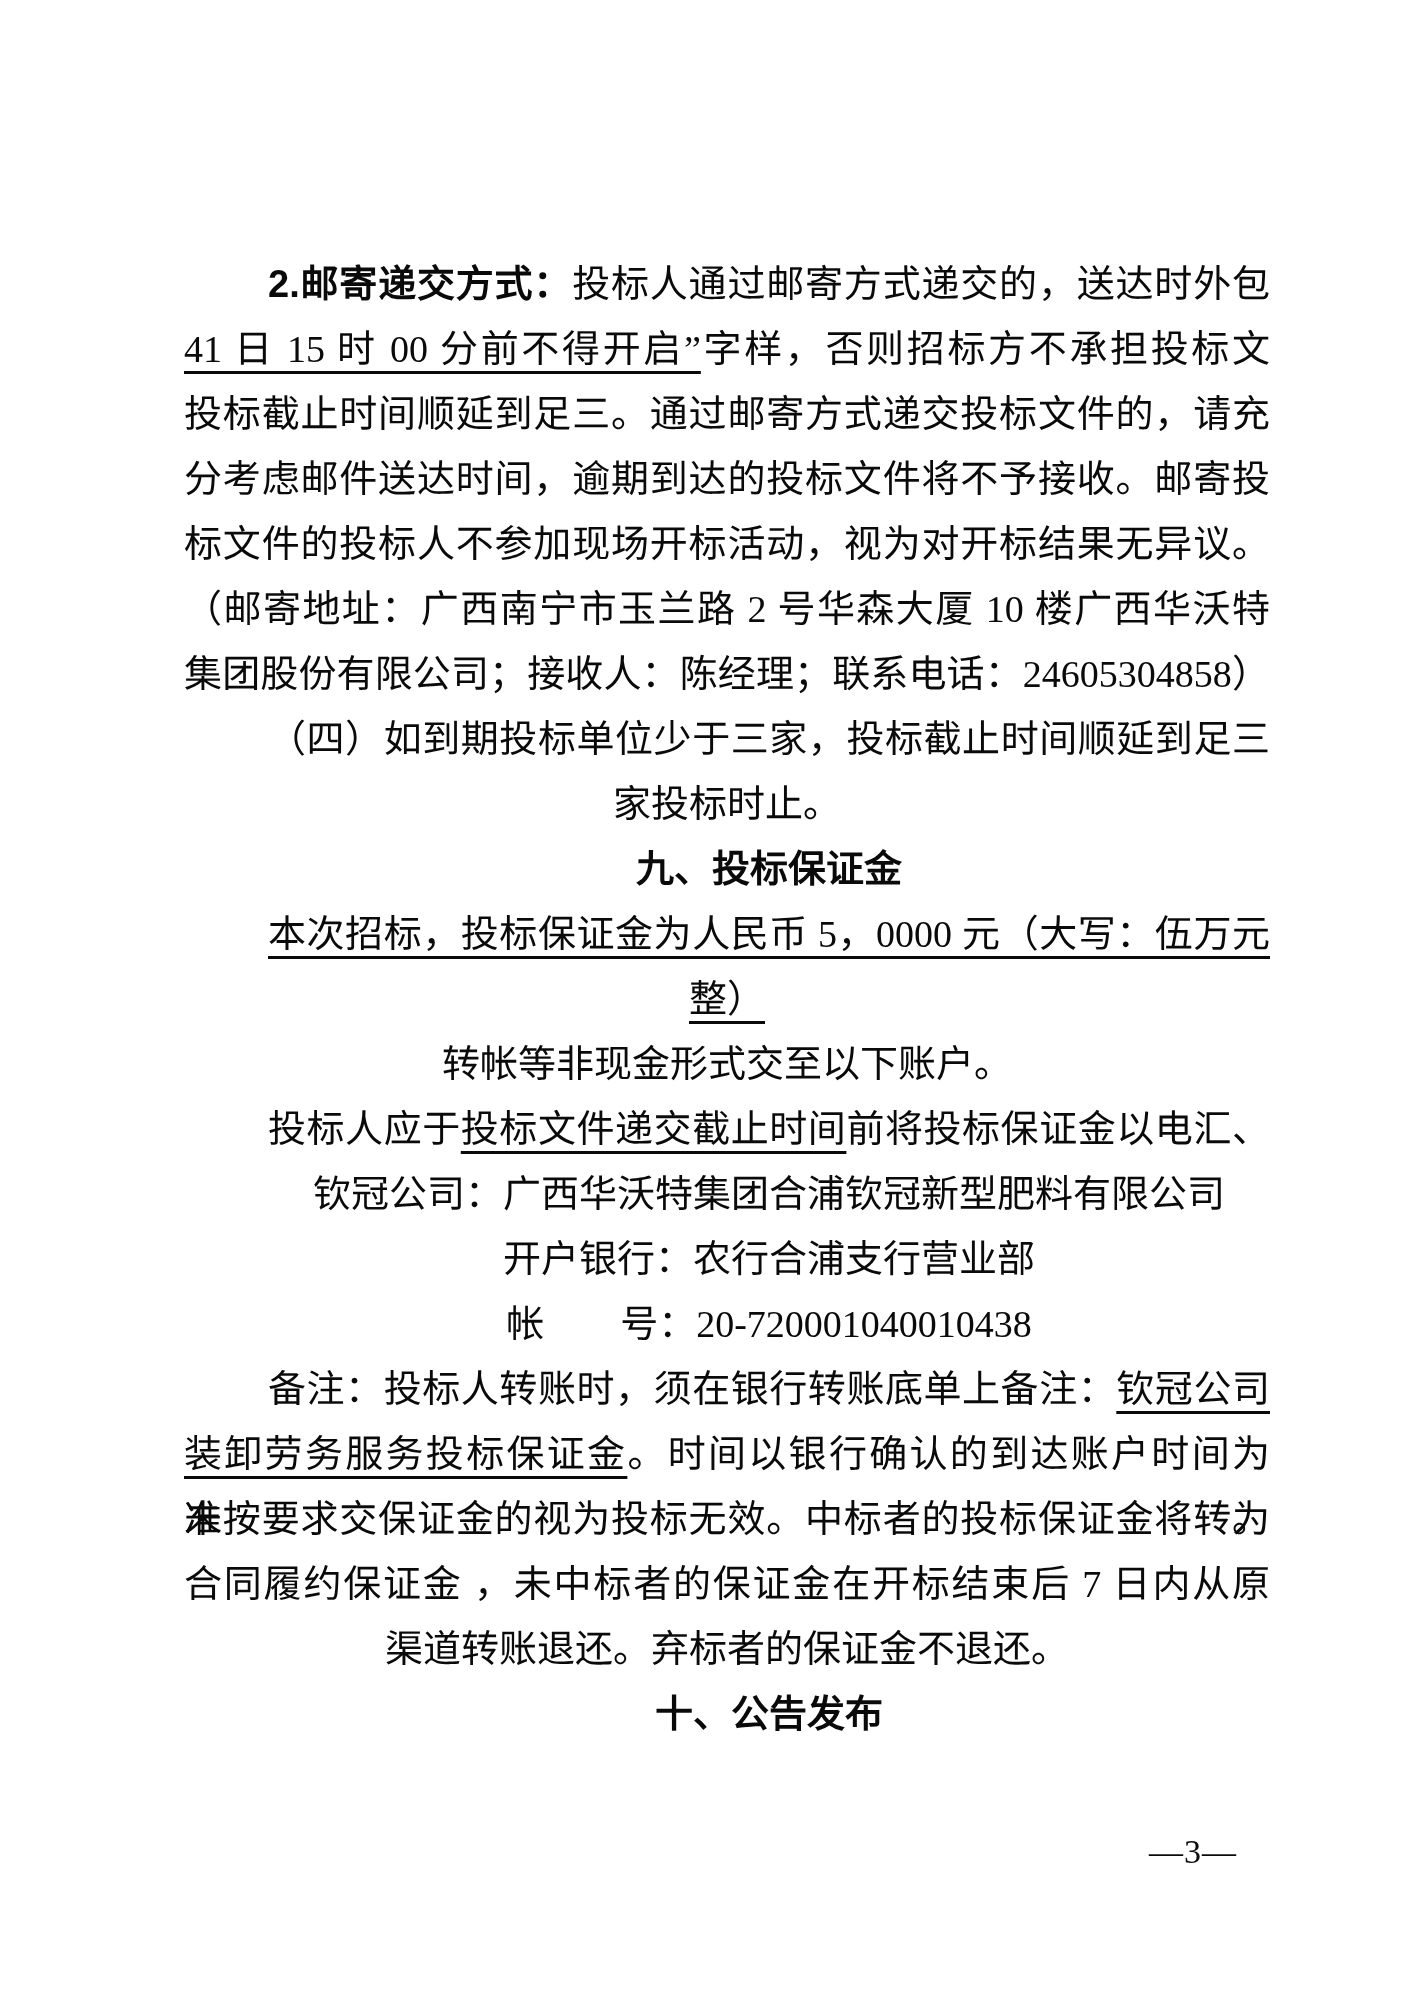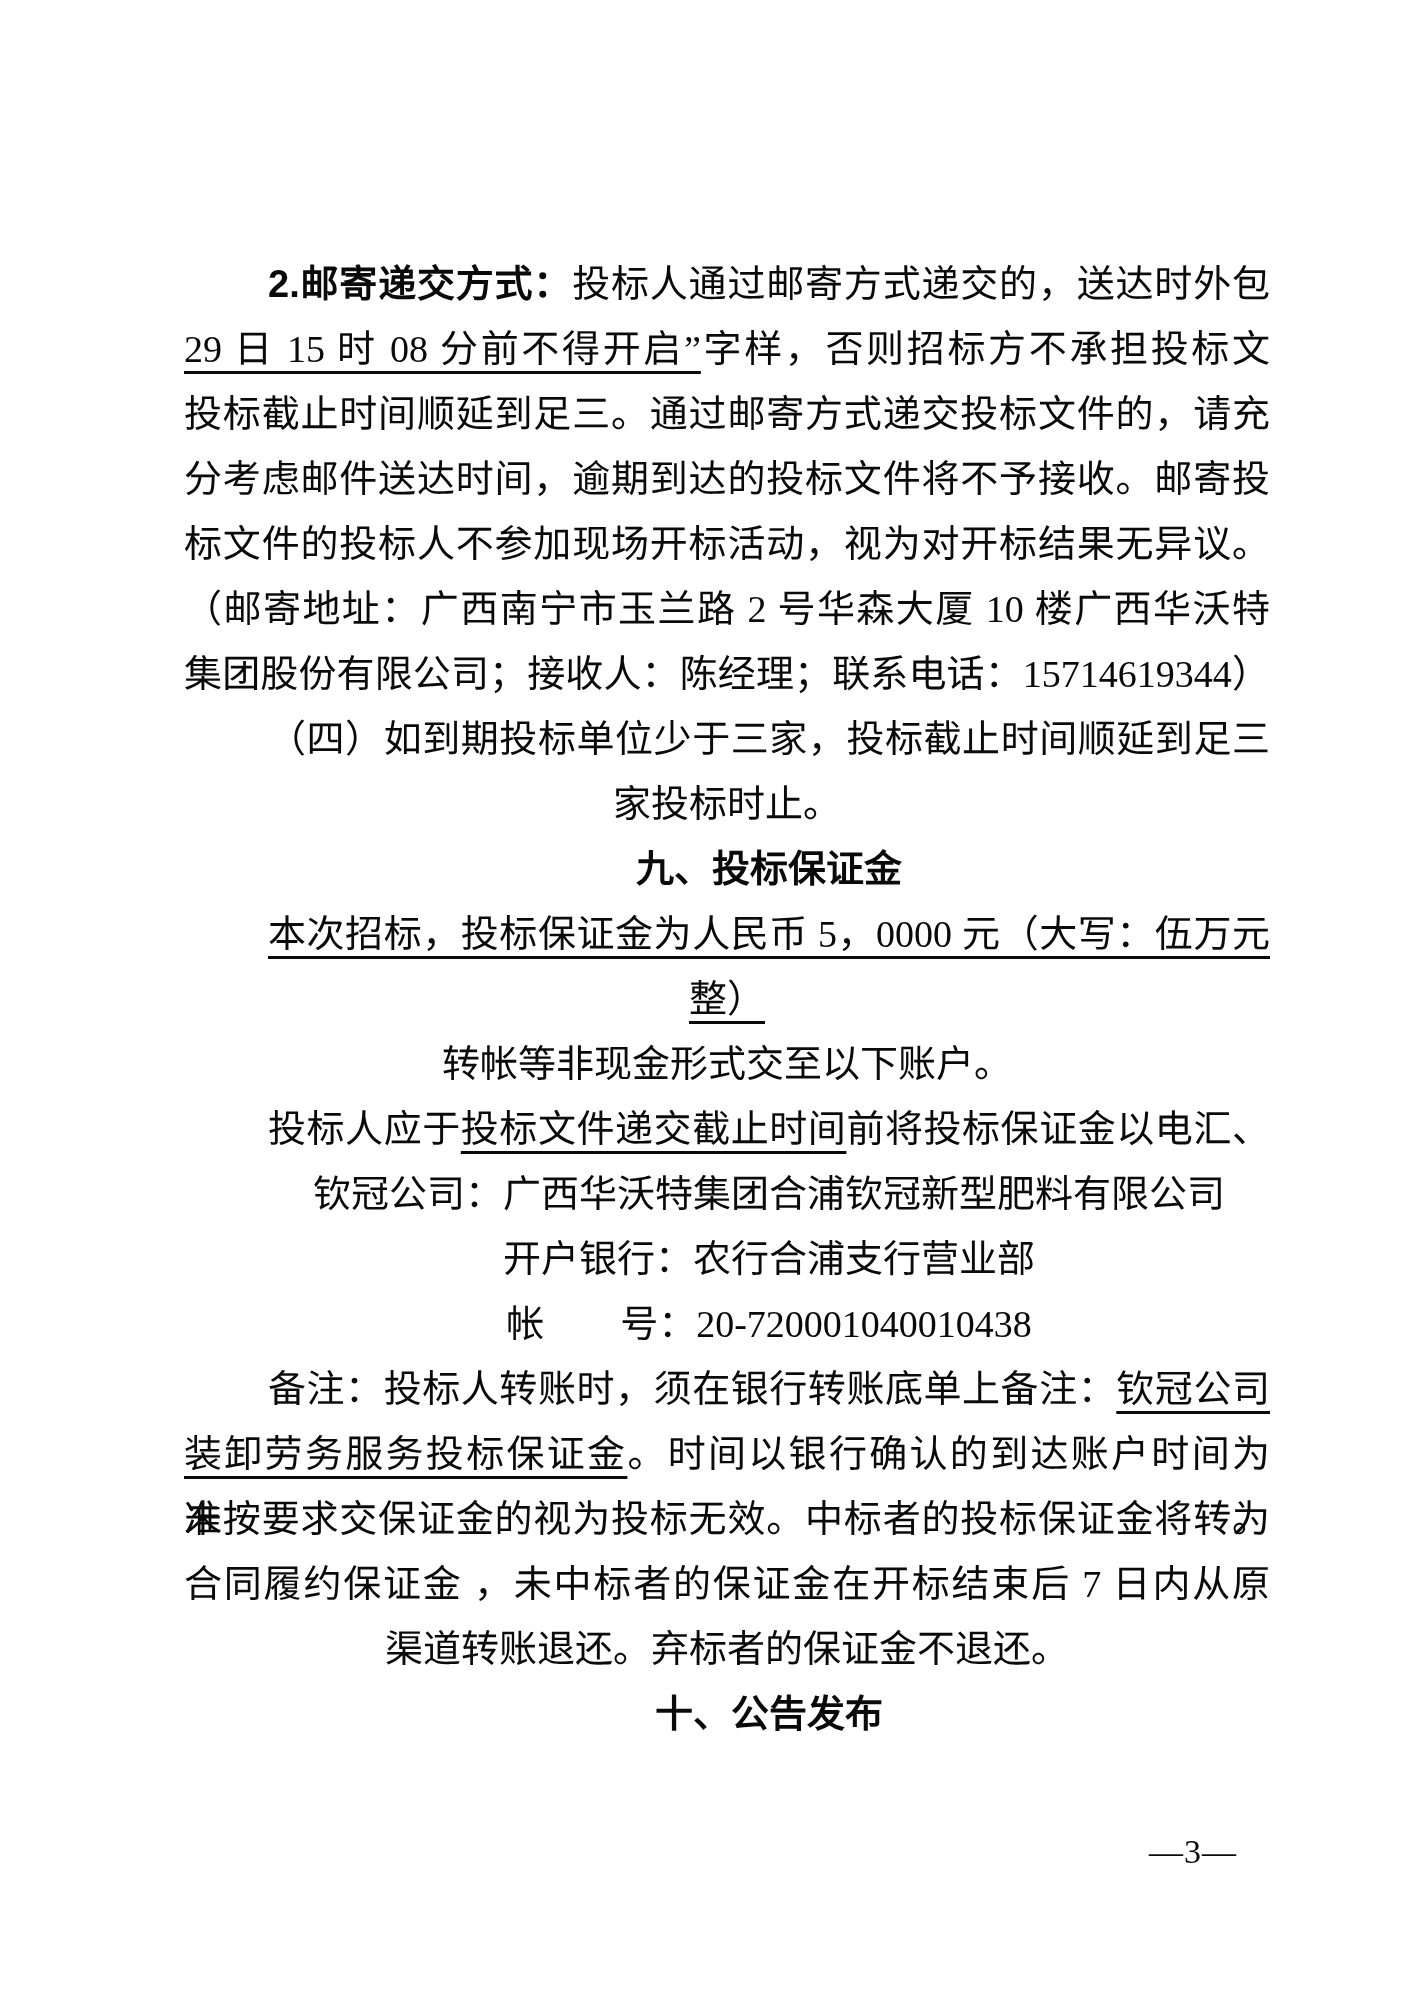--- a/index.html
+++ b/index.html
@@ -49,26 +49,26 @@
     font-family: "Liberation Serif", "DejaVu Serif", serif;
     color: #0a0a0a;
   }
 </style>
 </head>
 <body>
 
 <div class="page">
   <div class="content">
       <div class="line j ind"><span class="seg b">2.邮寄递交方式：</span><span class="seg">投标人通过邮寄方式递交的，送达时外包</span></div>
-      <div class="line j"><span class="seg u">29 日 15 时 08 分前不得开启”</span><span class="seg">字样，否则招标方不承担投标文</span></div>
+      <div class="line j"><span class="seg u">41 日 15 时 00 分前不得开启”</span><span class="seg">字样，否则招标方不承担投标文</span></div>
       <div class="line j"><span class="seg">投标截止时间顺延到足三。通过邮寄方式递交投标文件的，请充</span></div>
       <div class="line j"><span class="seg">分考虑邮件送达时间，逾期到达的投标文件将不予接收。邮寄投</span></div>
       <div class="line j"><span class="seg">标文件的投标人不参加现场开标活动，视为对开标结果无异议。</span></div>
       <div class="line j"><span class="seg">（邮寄地址：广西南宁市玉兰路 2 号华森大厦 10 楼广西华沃特</span></div>
-      <div class="line j"><span class="seg">集团股份有限公司；接收人：陈经理；联系电话：15714619344）</span></div>
+      <div class="line j"><span class="seg">集团股份有限公司；接收人：陈经理；联系电话：24605304858）</span></div>
       <div class="line j ind"><span class="seg">（四）如到期投标单位少于三家，投标截止时间顺延到足三</span></div>
       <div class="line"><span class="seg">家投标时止。</span></div>
       <div class="line ind heading"><span class="seg b">九、投标保证金</span></div>
       <div class="line j ind"><span class="seg u">本次招标，投标保证金为人民币 5，0000 元（大写：伍万元</span></div>
       <div class="line"><span class="seg u">整）</span></div>
       <div class="line"><span class="seg">转帐等非现金形式交至以下账户。</span></div>
       <div class="line j ind"><span class="seg">投标人应于</span><span class="seg u">投标文件递交截止时间</span><span class="seg">前将投标保证金以电汇、</span></div>
       <div class="line ind"><span class="seg">钦冠公司：广西华沃特集团合浦钦冠新型肥料有限公司</span></div>
       <div class="line ind"><span class="seg">开户银行：农行合浦支行营业部</span></div>
       <div class="line ind"><span class="seg">帐　　号：20-720001040010438</span></div>

